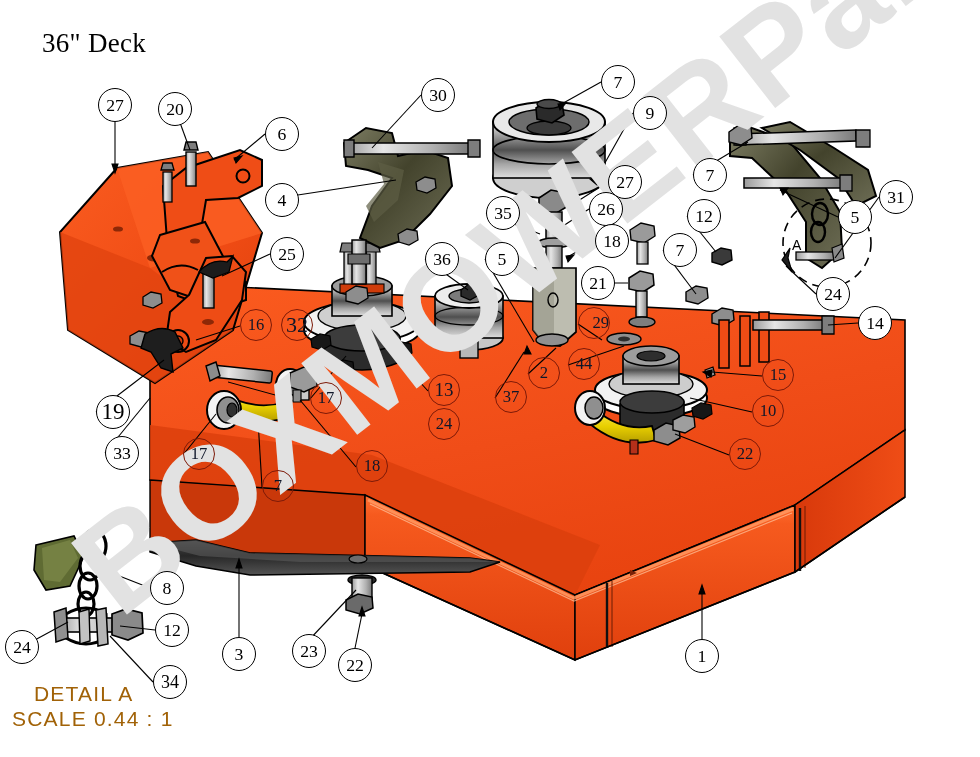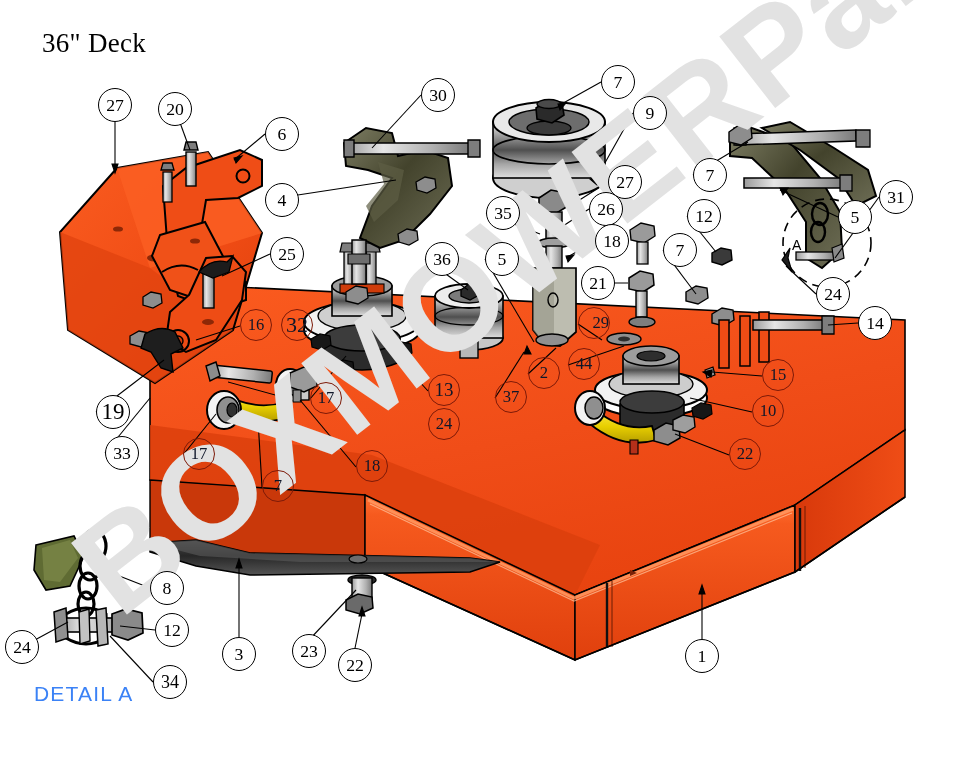--- a/index.html
+++ b/index.html
@@ -4,21 +4,21 @@
 <style>
   html,body{margin:0;padding:0;background:#fff;}
   #stage{position:relative;width:980px;height:757px;background:#ffffff;overflow:hidden;
          font-family:"Liberation Sans",sans-serif;}
   #art{position:absolute;left:0;top:0;width:980px;height:757px;}
 
   
   .title{position:absolute;font-family:"Liberation Serif",serif;font-size:27px;color:#000;
          white-space:nowrap;letter-spacing:.3px;}
   
-  .detcap{position:absolute;font-family:"Liberation Sans",sans-serif;font-size:21px;color:#3b82f6;
+  .detcap{position:absolute;font-family:"Liberation Sans",sans-serif;font-size:21px;color:#a16207;
           white-space:nowrap;letter-spacing:1.2px;}
 
   
   .balloon{position:absolute;border-radius:50%;display:flex;align-items:center;justify-content:center;
            font-family:"Liberation Serif",serif;box-sizing:border-box;}
   .b-white{background:#ffffff;border:1.5px solid #000;color:#000;}
   .b-red{background:transparent;border:1.5px solid #7d1a08;color:#0f172a;}
 
   
   #wm{position:absolute;left:0;top:0;width:980px;height:757px;pointer-events:none;}
@@ -406,20 +406,21 @@
     </g>
   </svg>
 
   <svg id="wm" viewBox="0 0 980 757">
     <text class="wmtext" x="120" y="620" transform="rotate(-38 120 620)">BOXMOWERParts.com</text>
   </svg>
 
   <div class="title" style="left:42px;top:28px;">36" Deck</div>
 
   <div class="detcap" style="left:34px;top:682px;">DETAIL  A</div>
+  <div class="detcap" style="left:12px;top:707px;">SCALE 0.44 : 1</div>
 
   <div id="balloon-layer">
       <div class="balloon b-white" style="left: 98px; top: 88px; width: 34px; height: 34px; font-size: 17.68px;">
         <span>27</span>
       </div>
       <div class="balloon b-white" style="left: 158px; top: 92px; width: 34px; height: 34px; font-size: 17.68px;">
         <span>20</span>
       </div>
       <div class="balloon b-white" style="left: 265px; top: 117px; width: 34px; height: 34px; font-size: 17.68px;">
         <span>6</span>

